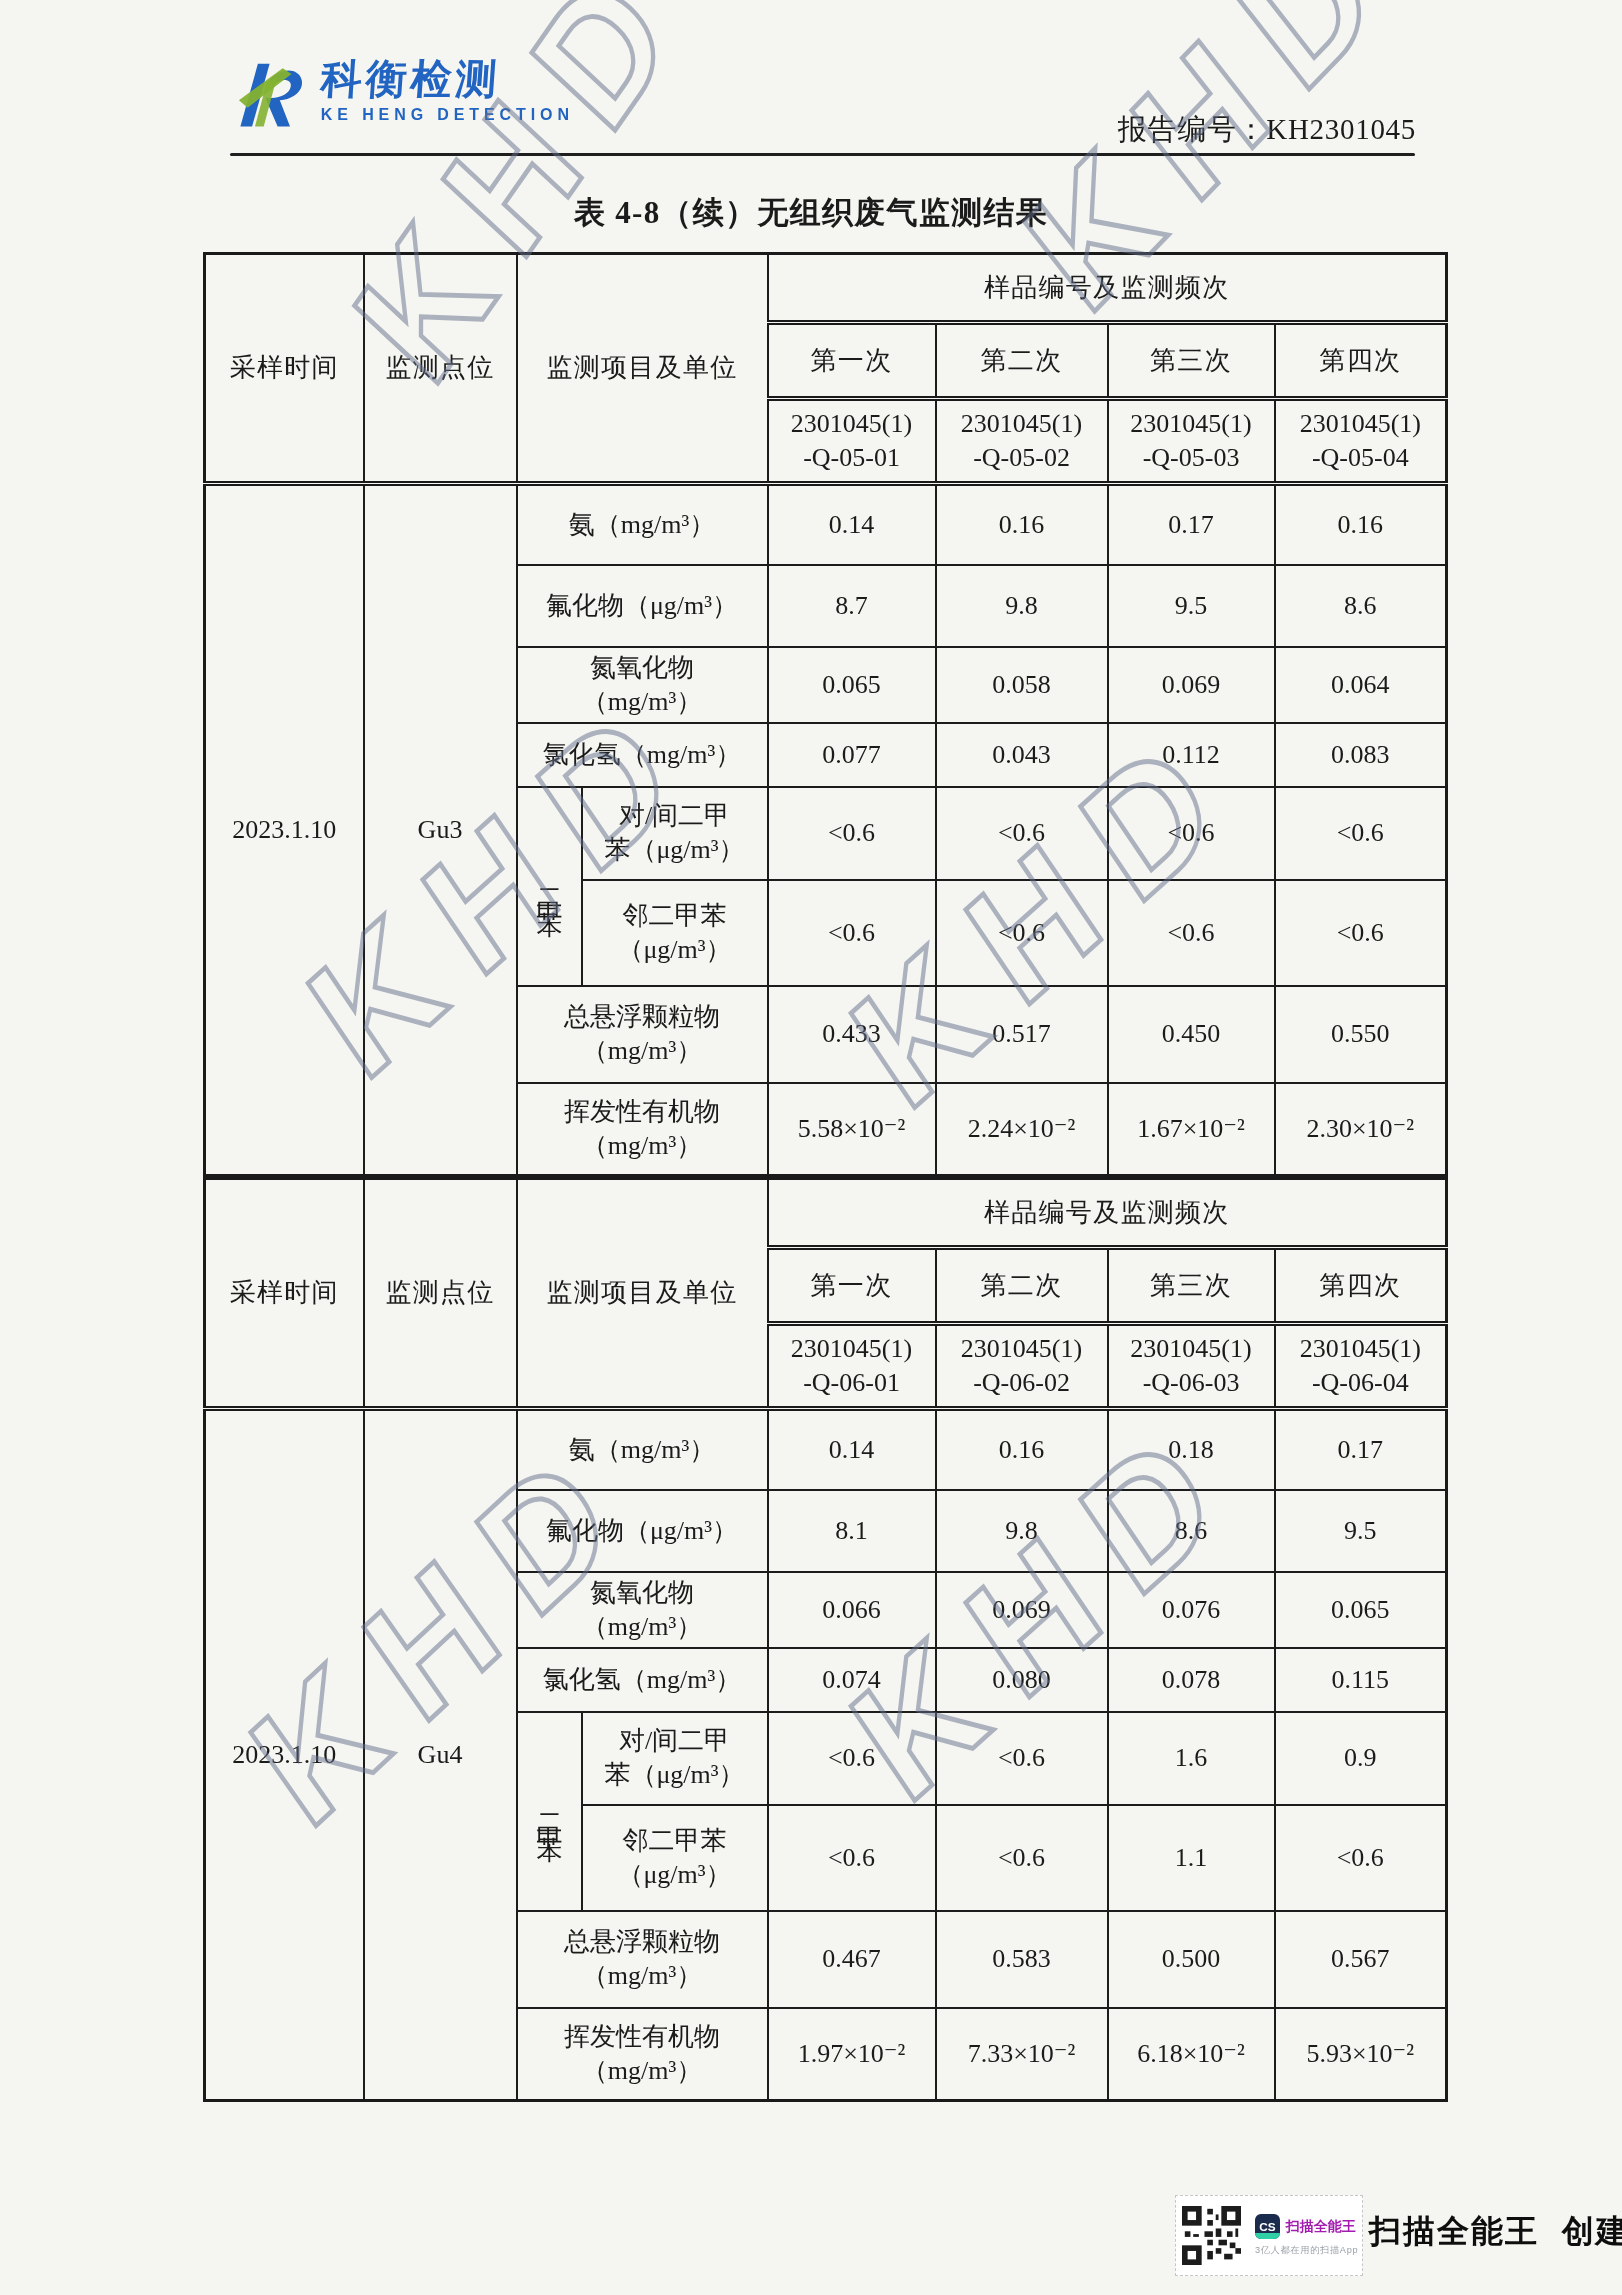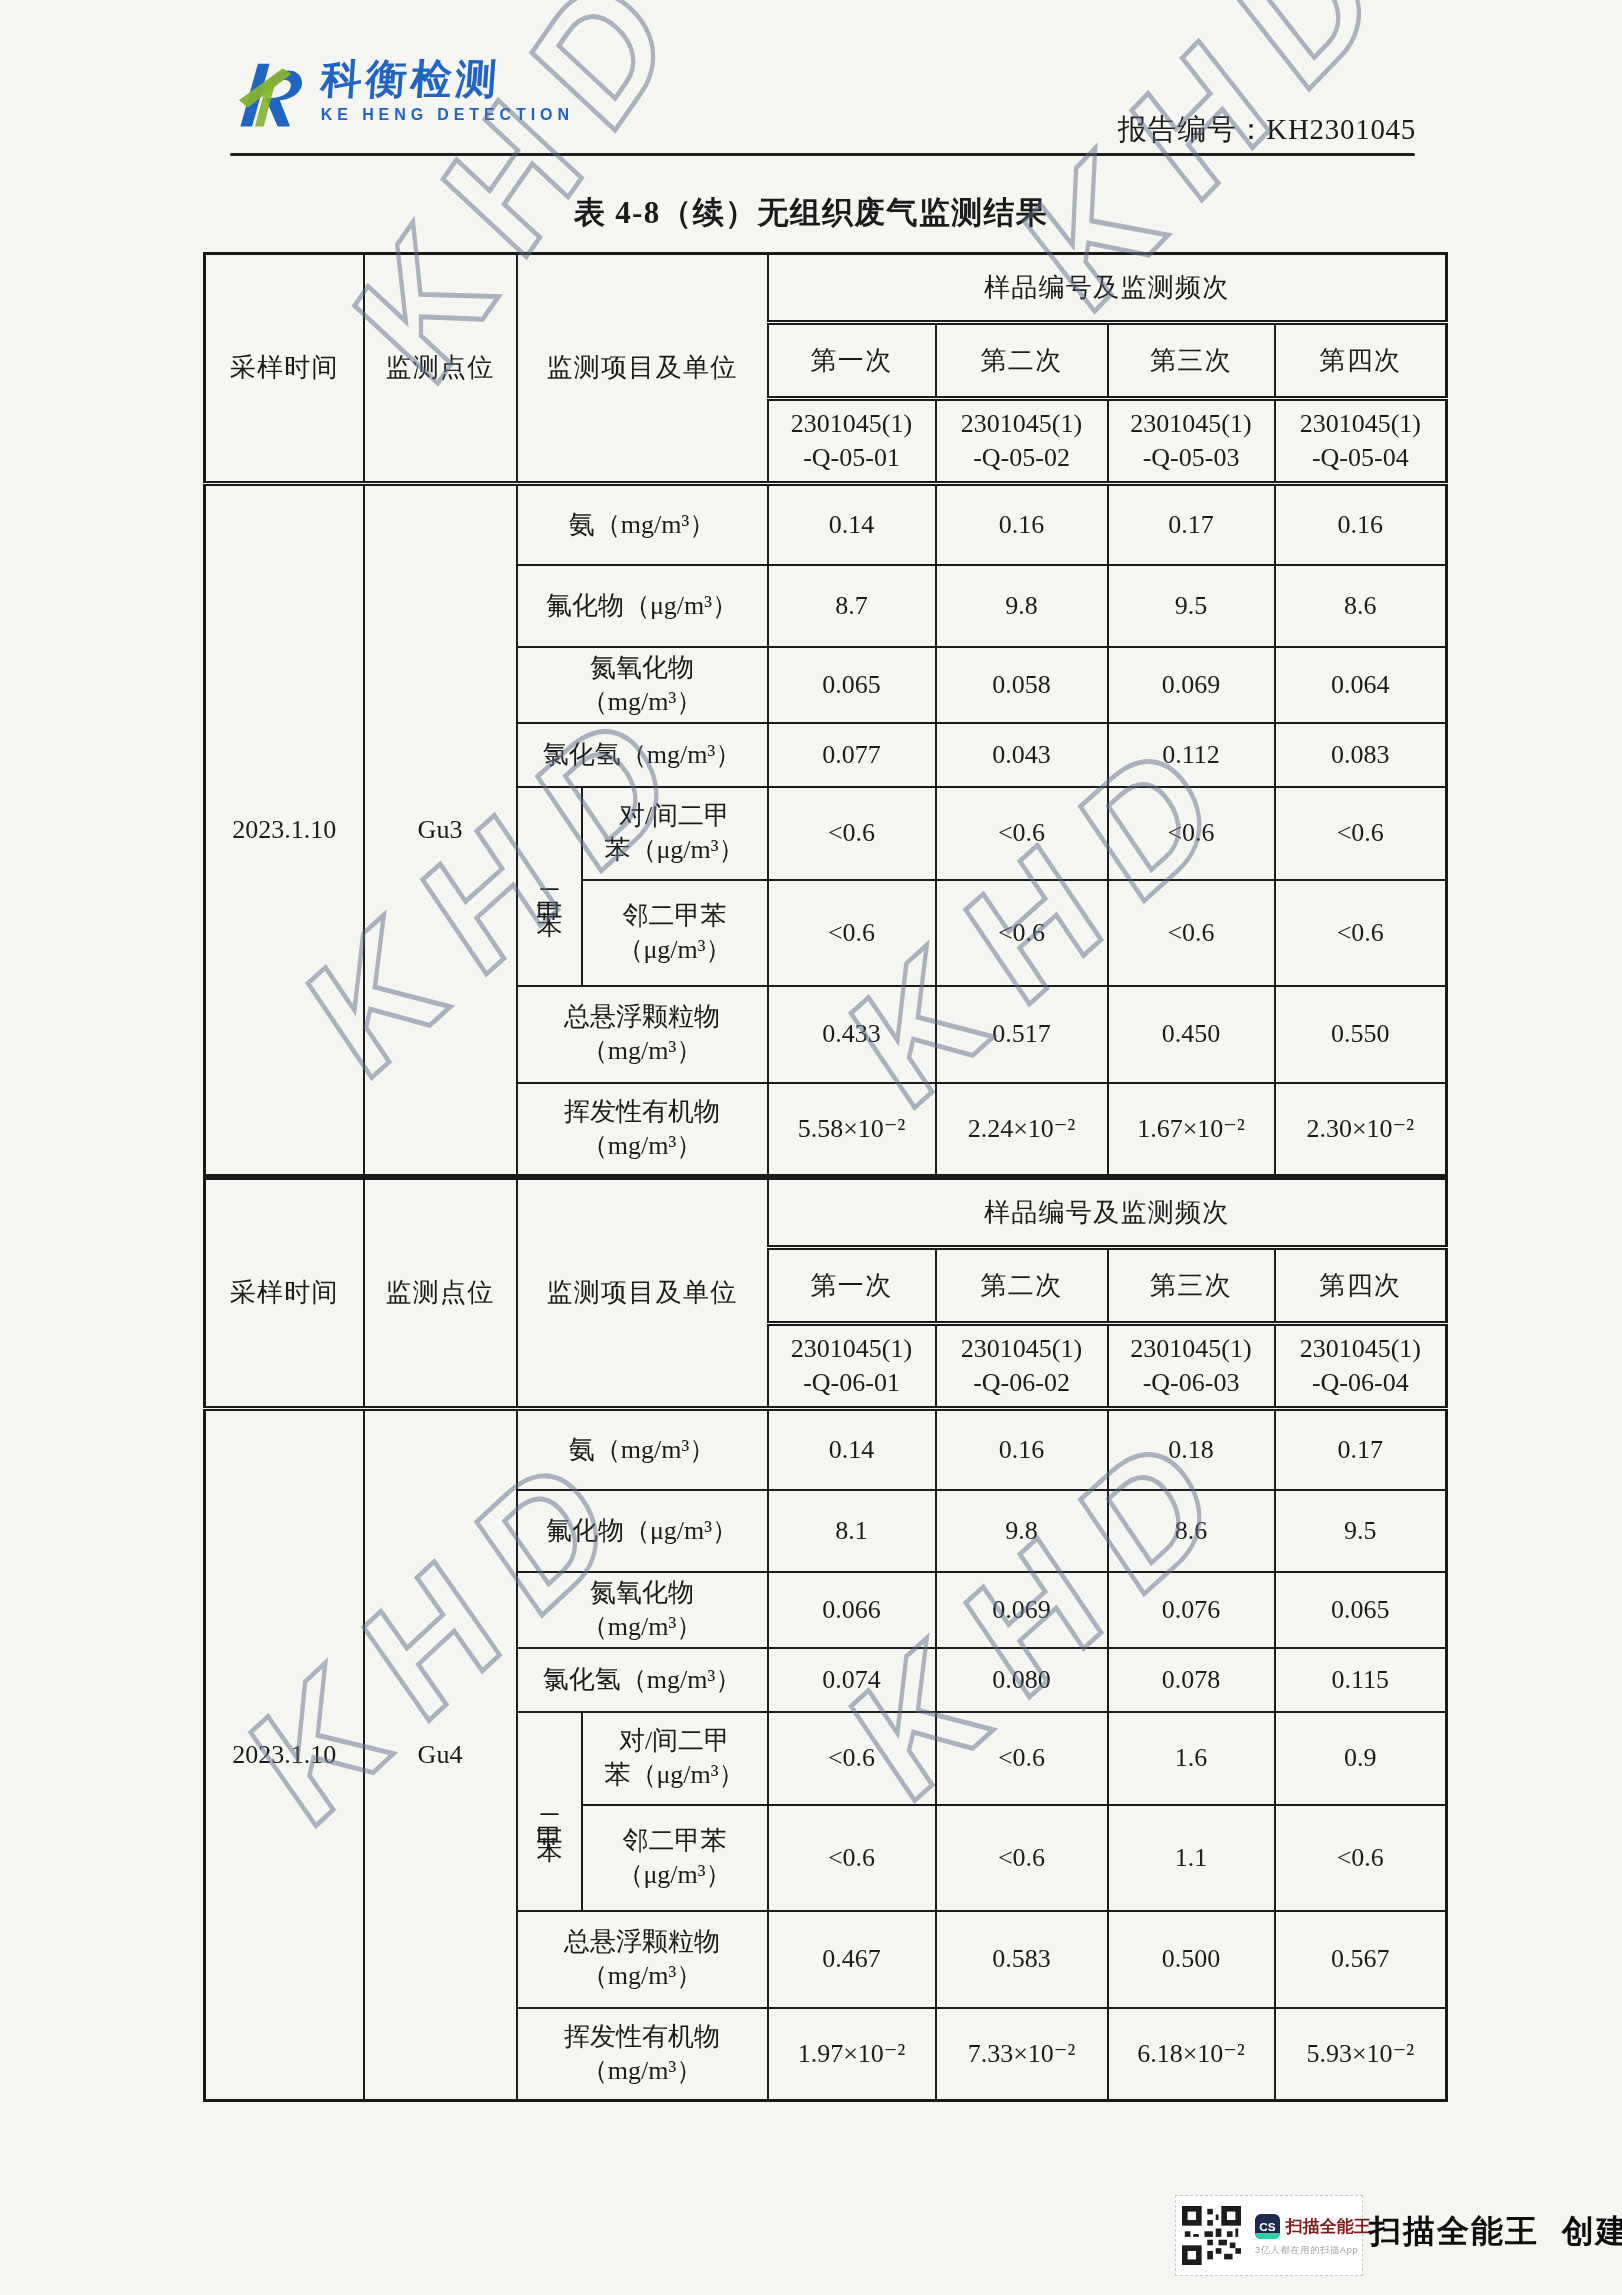--- a/index.html
+++ b/index.html
@@ -102,21 +102,21 @@
   .badge-top{display:flex;align-items:center;gap:5.9px;}
   .cs-icon{
     width:25px;height:25px;border-radius:5.9px;background:#1b2b4d;color:#ffffff;
     display:flex;align-items:center;justify-content:center;
     font-family:"Liberation Sans","DejaVu Sans",sans-serif;font-weight:700;font-size:11.8px;
     position:relative;overflow:hidden;flex:0 0 auto;
   }
   .cs-icon::after{content:"";position:absolute;left:0;right:0;bottom:0;height:5.9px;background:#2fd0a6;}
   .badge-app{
     font-family:"Liberation Sans","DejaVu Sans",sans-serif;
-    font-size:17px;font-weight:700;color:#7f1d1d;white-space:nowrap;
+    font-size:14px;font-weight:700;color:#a21caf;white-space:nowrap;
   }
   .badge-sub{
     font-family:"Liberation Sans","DejaVu Sans",sans-serif;
     font-size:9.2px;color:#9aa0a6;margin-top:4.6px;letter-spacing:0.7px;white-space:nowrap;
   }
   .created-by{
     position:absolute;left:1369px;top:2210px;z-index:3;
     font-family:"Liberation Sans","DejaVu Sans",sans-serif;
     font-size:32px;font-weight:600;color:#0e0e0e;
     letter-spacing:2px;word-spacing:11.8px;white-space:nowrap;

